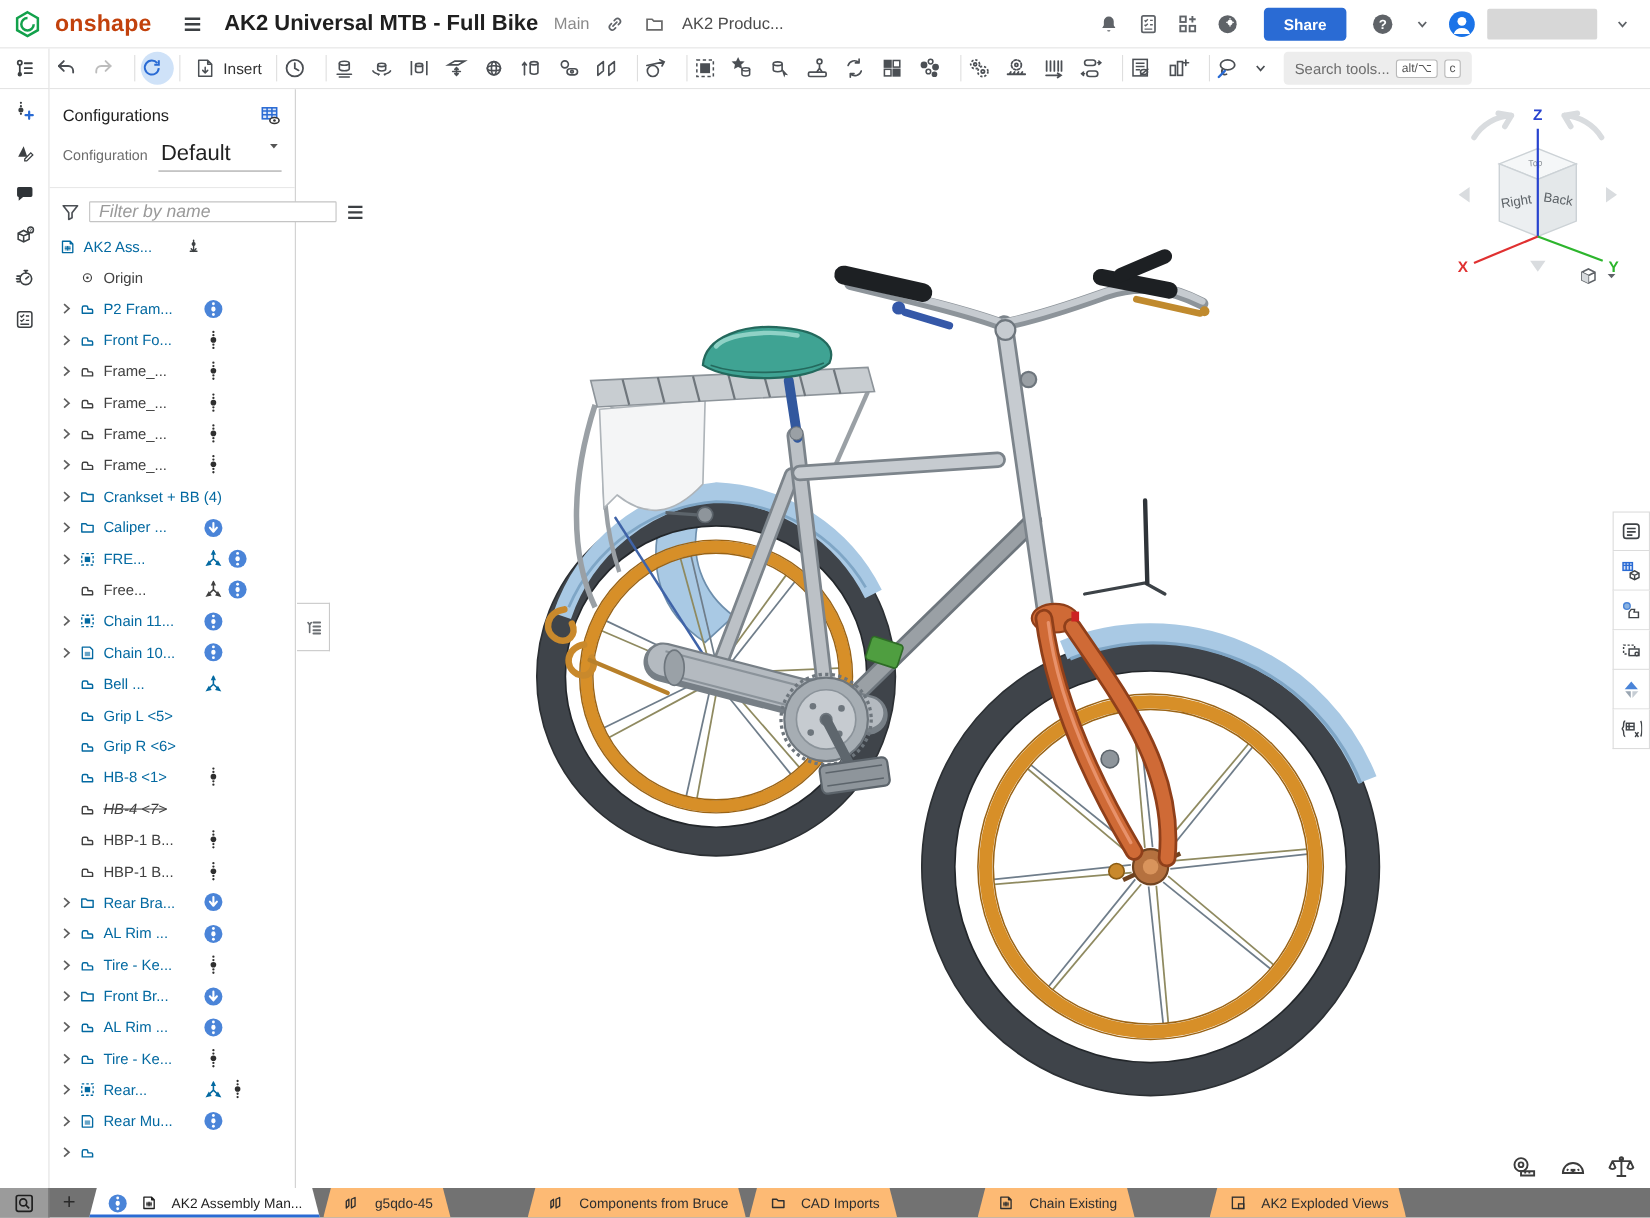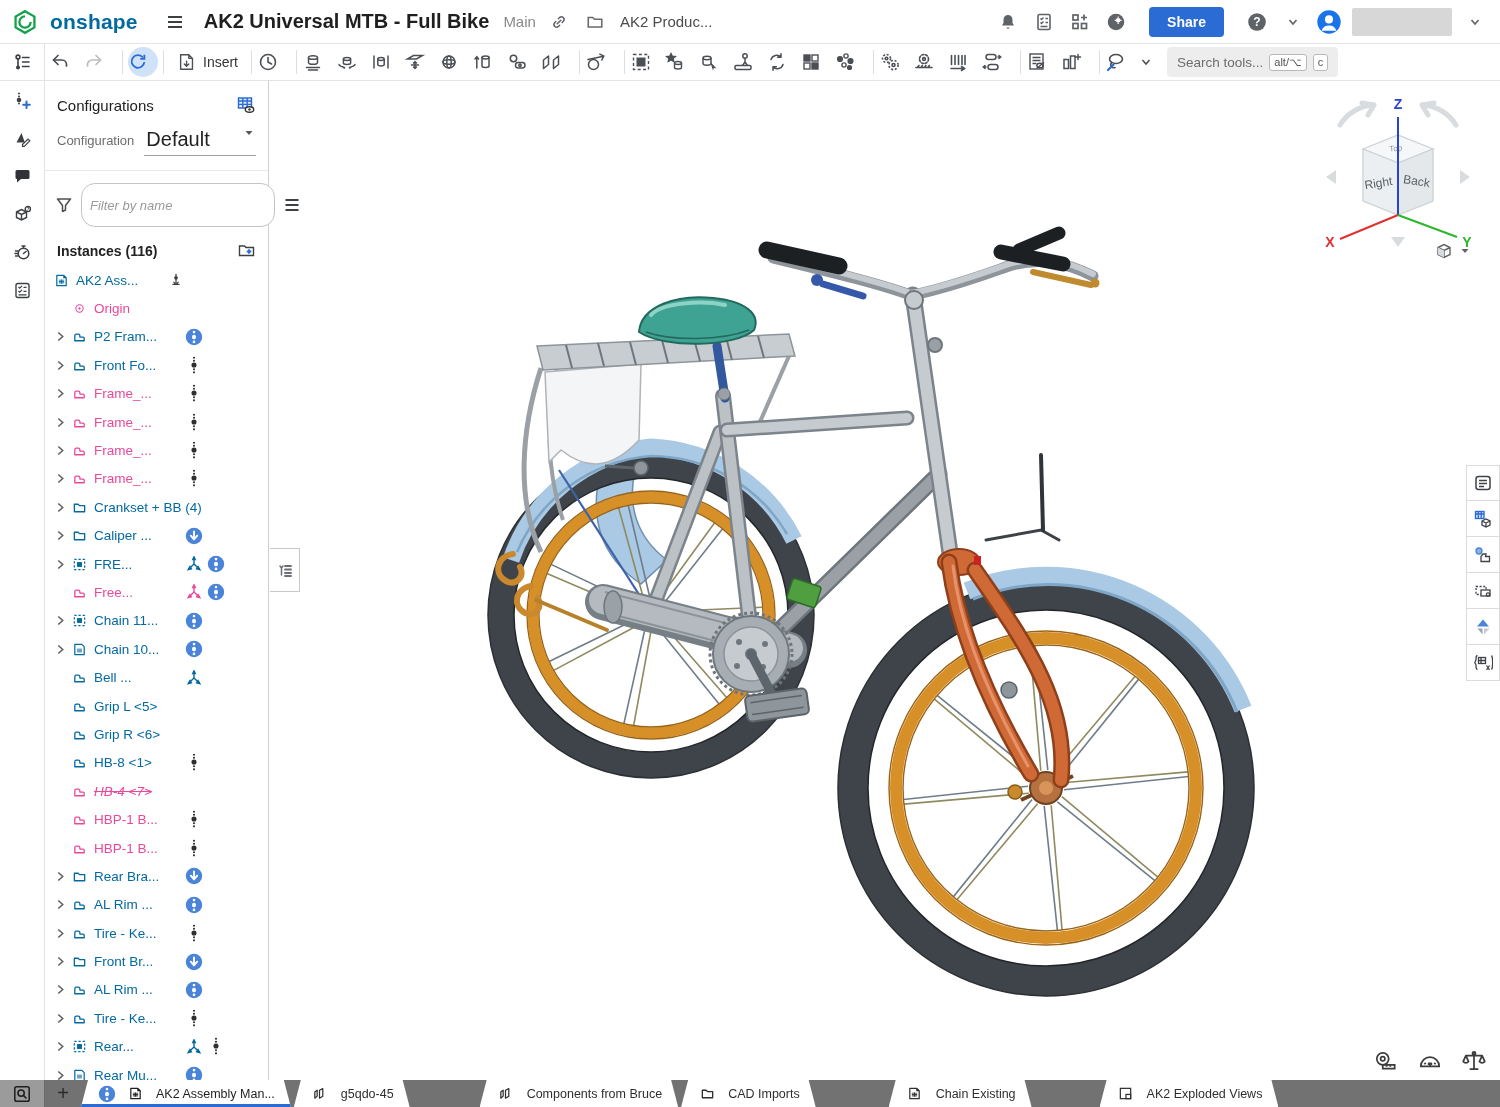--- a/index.html
+++ b/index.html
@@ -3,21 +3,21 @@
 <meta charset="utf-8">
 <style>
 *{box-sizing:border-box;margin:0;padding:0}
 html,body{width:1500px;height:1107px;overflow:hidden;background:#fff;
 font-family:"Liberation Sans",sans-serif;color:#212121;position:relative}
 svg{display:block}
 
 
 .hdr{position:absolute;left:0;top:0;width:1500px;height:44px;background:#fff;
 border-bottom:1px solid #e4e4e4;display:flex;align-items:center;padding:0 12px;gap:10px;z-index:30}
-.wordmark{font-size:21px;font-weight:600;color:#0369a1;letter-spacing:.2px;margin-left:2px}
+.wordmark{font-size:21px;font-weight:600;color:#c2410c;letter-spacing:.2px;margin-left:2px}
 .hamburger{margin-left:14px;cursor:pointer}
 .doc-title{font-size:20px;font-weight:700;color:#1f1f1f;margin-left:6px;white-space:nowrap}
 .ws-label{font-size:15px;color:#8a8a8a;margin-left:4px}
 .crumb-doc{font-size:15px;color:#4c4c4c;margin-left:2px}
 .hdr-spacer{flex:1}
 .hicon{width:26px;height:26px;display:flex;align-items:center;justify-content:center;cursor:pointer}
 .share-btn{background:#2a6bd4;color:#fff;font-size:14px;font-weight:600;border:none;border-radius:4px;
 height:30px;padding:0 18px;margin:0 10px;cursor:pointer}
 .name-box{width:100px;height:28px;background:#d7d7d7;border-radius:2px}
 
@@ -45,32 +45,32 @@
 
 .panel{position:absolute;left:45px;top:81px;width:224px;height:999px;background:#fff;
 border-right:1px solid #cfcfcf;display:flex;flex-direction:column;z-index:10}
 .cfg-h{display:flex;align-items:center;padding:14px 12px 8px}
 .cfg-title{flex:1;font-size:15px;font-weight:400;color:#222}
 .cfg-row{display:flex;align-items:center;padding:2px 12px 14px;border-bottom:1px solid #e8e8e8}
 .cfg-label{font-size:13px;color:#6d6d6d;margin-right:10px}
 .cfg-val{flex:1;display:flex;justify-content:space-between;
 border-bottom:1px solid #9e9e9e;padding:3px 2px 4px 2px;font-size:20px;color:#222;cursor:pointer}
 .filter-row{display:flex;align-items:center;gap:8px;padding:12px 10px 6px}
-.filter-input{flex:1;height:44px;border:1px solid #c4c4c4;border-radius:14px;padding:0 8px;
-font-size:13px;font-family:"Liberation Sans",sans-serif;color:#333;outline:none}
+.filter-input{flex:1;height:19px;border:1px solid #c4c4c4;border-radius:1px;padding:0 8px;
+font-size:16px;font-family:"Liberation Sans",sans-serif;color:#333;outline:none}
 .filter-input::placeholder{font-style:italic;color:#9a9a9a}
 .inst-h{display:flex;align-items:center;padding:8px 12px 4px}
 .inst-title{flex:1;font-size:14px;font-weight:700;color:#222}
 .tree{flex:1;overflow:hidden;padding:2px 0 0 6px}
 .trow{display:flex;align-items:center;height:28.4px;font-size:13.5px;color:#0369a1;cursor:pointer;white-space:nowrap}
 .chev{width:18px;height:14px;display:flex;align-items:center;justify-content:center;flex:none}
 .ticon{width:20px;height:18px;display:flex;align-items:center;justify-content:center;margin-right:5px;flex:none}
 .lbl{min-width:84px;margin-right:6px}
 .badge{width:19px;height:19px;display:flex;align-items:center;justify-content:center;margin-right:3px;flex:none}
-.trow.gray{color:#ec4899}
+.trow.gray{color:#404040}
 .trow.strike .lbl{text-decoration:line-through;font-style:italic}
 
 
 .viewport{position:absolute;left:270px;top:81px;width:1230px;height:999px;background:#fff;overflow:hidden;z-index:5}
 .flyout-handle{position:absolute;left:0;top:467px;width:30px;height:44px;background:#fff;
 border:1px solid #c9c9c9;border-left:none;display:flex;align-items:center;justify-content:center;
 cursor:pointer;color:#5f6368;z-index:8}
 .viewcube{position:absolute;top:10px;right:22px;width:160px;height:160px;z-index:8;cursor:pointer}
 .cube-menu{position:absolute;top:160px;right:30px;display:flex;align-items:center;gap:6px;
 color:#5f6368;cursor:pointer;z-index:8}
@@ -81,21 +81,21 @@
 .br-tools{position:absolute;top:966px;right:12px;display:flex;gap:16px;z-index:8;color:#3c3c3c}
 .br-tools .hicon{width:28px;height:28px}
 
 
 .tabbar{position:absolute;left:0;top:1080px;width:1500px;height:27px;background:#727272;
 display:flex;align-items:stretch;z-index:30}
 .tb-search{width:45px;background:#9b9b9b;border-right:1px solid #6a6a6a;display:flex;
 align-items:center;justify-content:center;cursor:pointer;color:#1f1f1f}
 .tb-plus{width:36px;display:flex;align-items:center;justify-content:center;font-size:20px;
 color:#2a2a2a;cursor:pointer}
-.dtab{display:flex;align-items:center;gap:6px;padding:0 16px;background:#ffffff;color:#2f2f2f;
+.dtab{display:flex;align-items:center;gap:6px;padding:0 16px;background:#fdba74;color:#2f2f2f;
 font-size:12.5px;margin-right:3px;cursor:pointer;white-space:nowrap;
 clip-path:polygon(7px 0,calc(100% - 7px) 0,100% 100%,0 100%)}
 .dtab.active{background:#fff;color:#1f1f1f;box-shadow:inset 0 -3px 0 #2a6bd4}
 .tab-gap{flex:none}
 </style>
 </head>
 <body>
 
 <div class="hdr">
   <svg width="26" height="26" viewBox="0 0 24 24">
@@ -465,29 +465,20 @@
   <div class="filter-row">
     <span>
       <svg width="18" height="18" viewBox="0 0 18 18" fill="none" stroke="#4b4f54" stroke-width="1.5" stroke-linejoin="round">
         <path d="M2.5 3 H15.5 L10.5 9.5 V14 L7.5 15.5 V9.5 Z"></path>
         </svg>
       </span>
     <input class="filter-input" placeholder="Filter by name" style="">
     <span>
       <svg width="18" height="18" viewBox="0 0 18 18" stroke="#3c4043" stroke-width="2" fill="none">
           <path d="M2.5 4 H15.5 M2.5 9 H15.5 M2.5 14 H15.5"></path>
-        </svg>
-      </span>
-  </div>
-  <div class="inst-h">
-    <span class="inst-title">Instances (116)</span>
-    <span>
-      <svg width="19" height="19" viewBox="0 0 19 19" fill="none" stroke="#3c4043" stroke-width="1.4">
-        <path d="M2.5 5 h5 l1.5 1.5 H16.5 V14.5 H2.5 Z"></path>
-          <path d="M12 8.2 v4.6 M9.7 10.5 h4.6" stroke="#2a6bd4" stroke-width="1.8"></path>
         </svg>
       </span>
   </div>
   <div class="tree">
       <div class="trow">
         <span class="ticon">
           <svg viewBox="0 0 16 16" width="15" height="15" fill="none" stroke="currentColor" stroke-width="1.3" stroke-linejoin="round">
             <path d="M3 2.5 H10.5 L13 5 V13.5 H3 Z M10.5 2.5 V5 H13"></path>
             <rect x="5.2" y="7" width="5.6" height="4.4" fill="currentColor" opacity=".55" stroke="none"></rect>
             <path d="M5.2 9.2 h5.6 M8 7 v4.4" stroke-width="1"></path>

